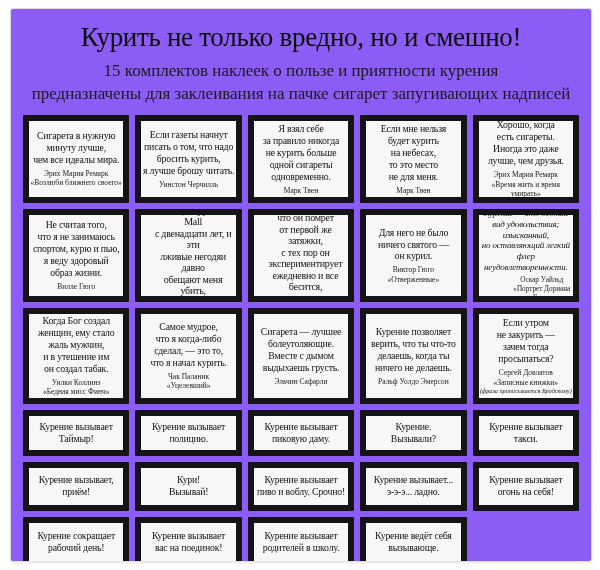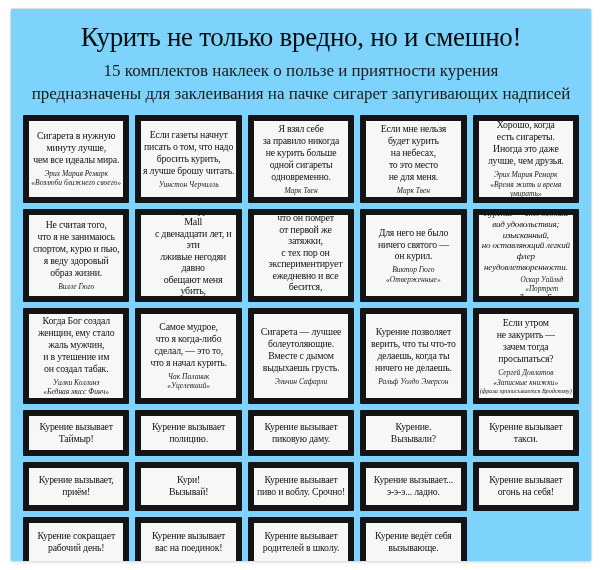--- a/index.html
+++ b/index.html
@@ -6,21 +6,21 @@
     margin: 0;
     padding: 0;
     width: 600px;
     height: 570px;
     background: #ffffff;
     font-family: "Liberation Serif", serif;
   }
   .panel {
     position: absolute;
     left: 10px; top: 8px; right: 8px; bottom: 8px;
-    background: #7dd3fc;
+    background: #8b5cf6;
     border: 1px solid #dededc;
     border-radius: 3px;
     box-shadow: 0 1px 3px rgba(0,0,0,0.10);
     overflow: hidden;
   }
   .header { text-align: center; padding-top: 13px; }
   .title {
     font-size: 27px;
     font-weight: normal;
     color: #0c0c0c;
@@ -59,21 +59,20 @@
     overflow: hidden;
   }
   .quote {
     font-size: 9.8px;
     line-height: 1.22;
     letter-spacing: -0.2px;
     color: #131313;
     white-space: pre-line;
   }
   .attrib {
-    font-style: italic;
     font-size: 7.5px;
     line-height: 1.25;
     color: #1c1c1c;
     margin-top: 3px;
     white-space: pre-line;
   }
   .note {
     font-style: italic;
     font-size: 6.2px;
     line-height: 1.2;

